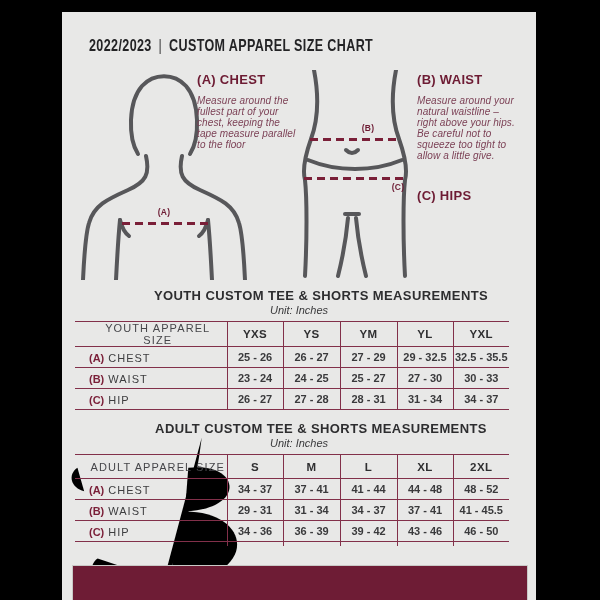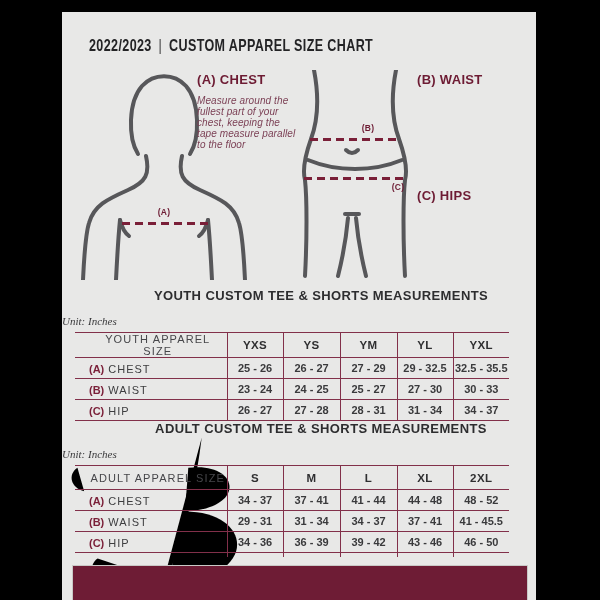--- a/index.html
+++ b/index.html
@@ -38,21 +38,21 @@
   }
   .instr { position:absolute; }
   .instr-h { font-size:13px; font-weight:bold; color:#6d1b33; letter-spacing:0.3px; margin-bottom:8px; }
   .instr-b {
     font-size:10px; font-style:italic; line-height:11px; color:#7c4156;
     white-space:pre-line; letter-spacing:0.1px;
   }
   
   .table-block { position:absolute; left:0; width:474px; }
   .tbl-title { text-align:center; font-size:13px; font-weight:bold; color:#2d2d2f; letter-spacing:0.4px;margin-left:44px; }
-  .tbl-unit { text-align:left; font-size:11px; font-style:italic; color:#39393b; margin-top:12px;font-family:Liberation Serif, serif; }
+  .tbl-unit { text-align:center; font-size:11px; font-style:italic; color:#39393b; margin-top:1px; }
   table.size-table {
     border-collapse:collapse; table-layout:fixed;
     margin-left:13px; margin-top:5px; width:434px;
     border-top:1.5px solid #82304a;
   }
   table.size-table tr { border-bottom:1.5px solid #82304a; }
   table.size-table tr.stub { border-bottom:0; }
   table.size-table td { border-left:1.5px solid #82304a; height:21px; vertical-align:middle; }
   table.size-table td.c0 { border-left:0; padding-left:14px; }
   table.size-table tr.hrow td { height:24px;text-align:center; }
@@ -133,20 +133,26 @@
     <div class="instr" style="left:135px; top:60px; width:120px;">
       <div class="instr-h">(A) CHEST</div>
       <div class="instr-b">Measure around the
 fullest part of your
 chest, keeping the
 tape measure parallel
 to the floor</div>
     </div>
     <div class="instr" style="left:355px; top:60px; width:119px;">
       <div class="instr-h">(B) WAIST</div>
+      <div class="instr-b">Measure around your
+natural waistline –
+right above your hips.
+Be careful not to
+squeeze too tight to
+allow a little give.</div>
     </div>
     <div class="instr" style="left:355px; top:164px; width:119px;margin-top:12px;">
       <div class="instr-h">(C) HIPS</div>
     </div>
 
     <div class="table-block" style="top:276px;">
       <div class="tbl-title">YOUTH CUSTOM TEE &amp; SHORTS MEASUREMENTS</div>
       <div class="tbl-unit">Unit: Inches</div>
       <table class="size-table">
         <colgroup>

